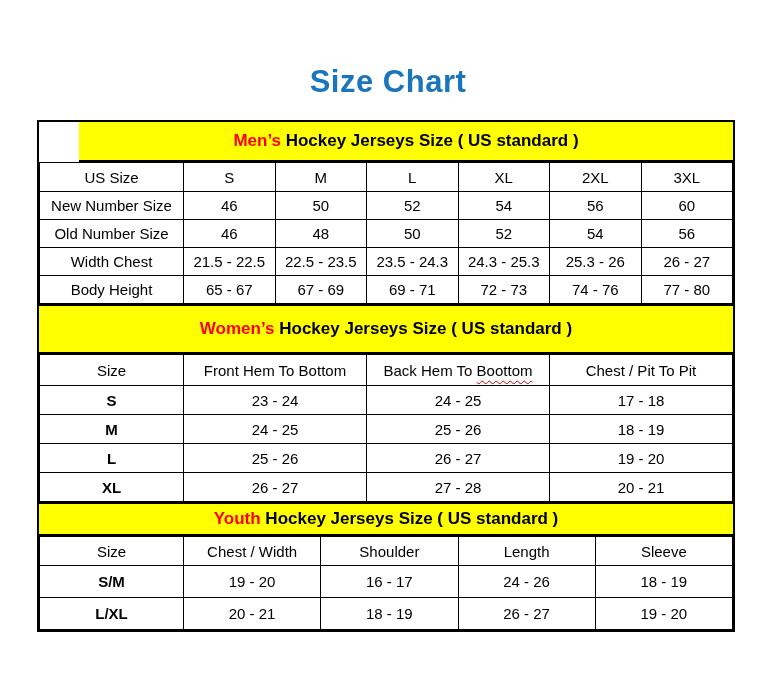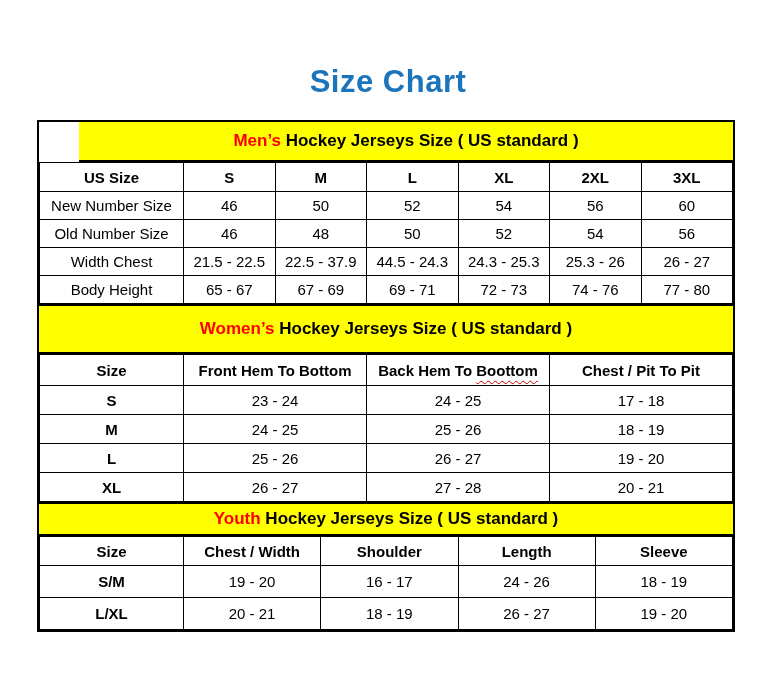--- a/index.html
+++ b/index.html
@@ -51,21 +51,21 @@
   col.c-label { width: 144px; }
   th, td {
     border: 1.5px solid #000000;
     text-align: center;
     vertical-align: middle;
     padding: 0 2px;
     font-size: 15px;
     overflow: hidden;
     white-space: nowrap;
   }
-  th { font-weight: bold; }
+  th { font-weight: normal; }
   td { font-weight: normal; }
   td.bold-label { font-weight: bold; }
   .t-men th   { height: 28px; }
   .t-men td   { height: 27px; margin-left: 22px; }
   .t-women th { height: 30px; }
   .t-women td { height: 28px; }
   .t-youth th { height: 28px; }
   .t-youth td { height: 31px; margin-left: 21px; }
   .misspell {
     text-decoration: underline;
@@ -121,22 +121,22 @@
             <td>46</td>
             <td>48</td>
             <td>50</td>
             <td>52</td>
             <td>54</td>
             <td>56</td>
           </tr>
           <tr>
             <td>Width Chest</td>
             <td>21.5 - 22.5</td>
-            <td>22.5 - 37.9</td>
-            <td>44.5 - 24.3</td>
+            <td>22.5 - 23.5</td>
+            <td>23.5 - 24.3</td>
             <td>24.3 - 25.3</td>
             <td>25.3 - 26</td>
             <td>26 - 27</td>
           </tr>
           <tr>
             <td>Body Height</td>
             <td>65 - 67</td>
             <td>67 - 69</td>
             <td>69 - 71</td>
             <td>72 - 73</td>

